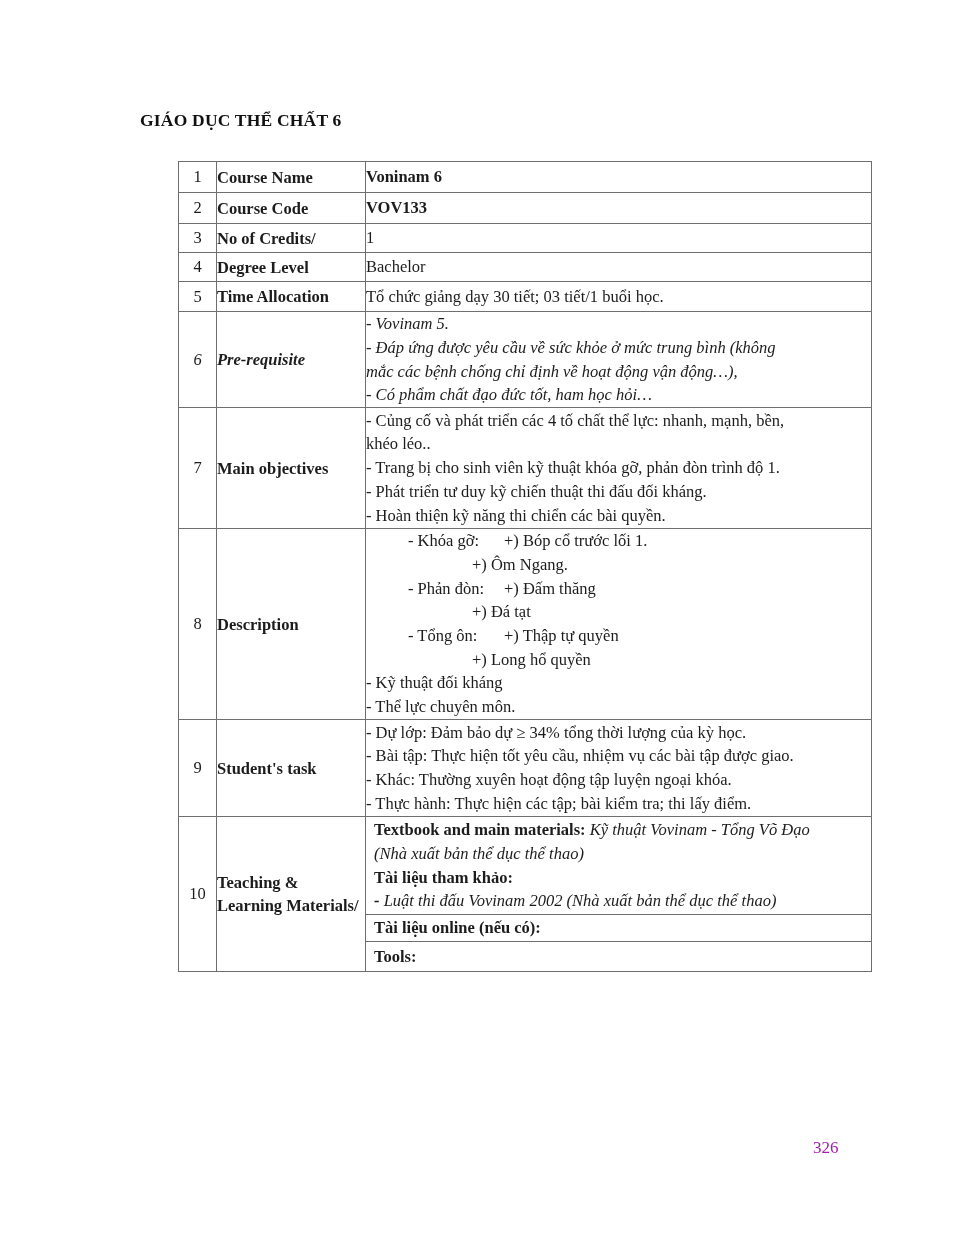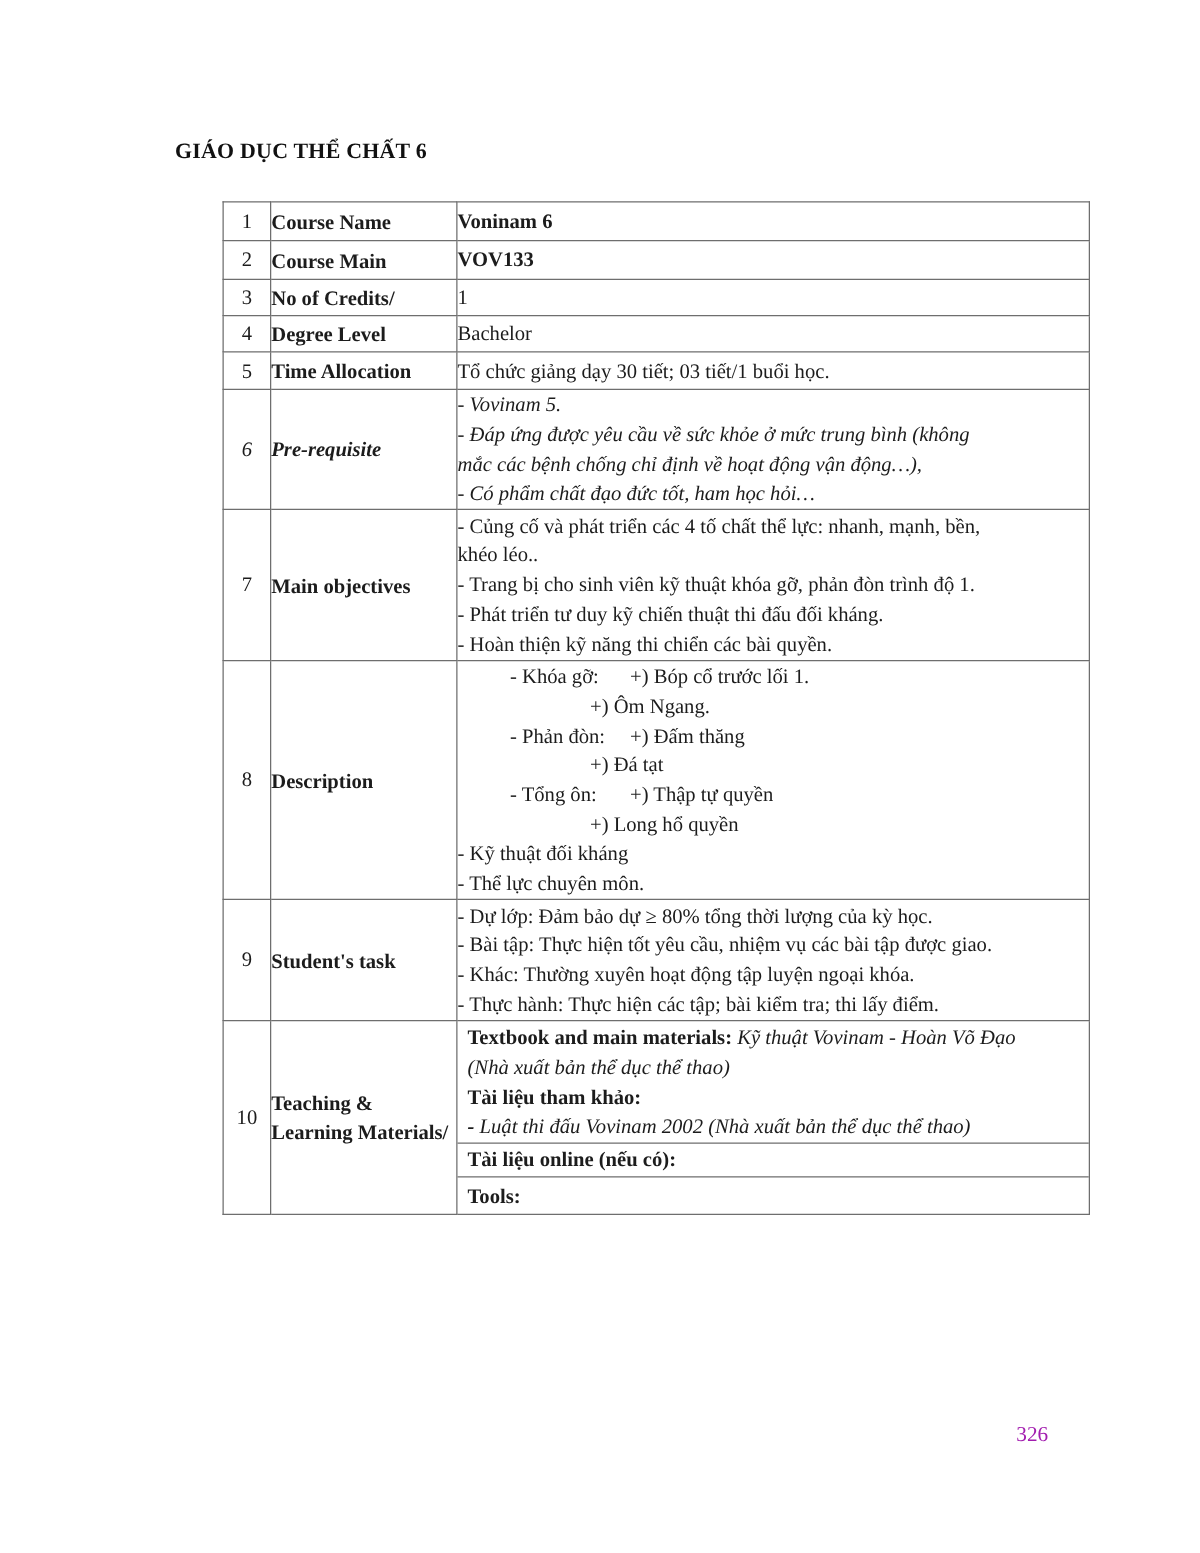--- a/index.html
+++ b/index.html
@@ -99,21 +99,21 @@
     <tbody id="course-tbody">
         <tr class="row-1">
           <td class="no-cell">1</td>
           <td class="label-cell">Course Name</td>
           <td class="content-cell">
             <div class="line"><span class="b">Voninam 6</span></div>
           </td>
         </tr>
         <tr class="row-2">
           <td class="no-cell">2</td>
-          <td class="label-cell">Course Main</td>
+          <td class="label-cell">Course Code</td>
           <td class="content-cell">
             <div class="line"><span class="b">VOV133</span></div>
           </td>
         </tr>
         <tr class="row-3">
           <td class="no-cell">3</td>
           <td class="label-cell">No of Credits/</td>
           <td class="content-cell">
             <div class="line"><span>1</span></div>
           </td>
@@ -164,32 +164,32 @@
             <div class="line"><span class="lbl">- Tổng ôn:</span><span>+) Thập tự quyền</span></div>
             <div class="line cont"><span>+) Long hổ quyền</span></div>
             <div class="line"><span>- Kỹ thuật đối kháng</span></div>
             <div class="line"><span>- Thể lực chuyên môn.</span></div>
           </td>
         </tr>
         <tr class="row-9">
           <td class="no-cell">9</td>
           <td class="label-cell">Student's task</td>
           <td class="content-cell">
-            <div class="line"><span>- Dự lớp: Đảm bảo dự ≥ 80% tổng thời lượng của kỳ học.</span></div>
+            <div class="line"><span>- Dự lớp: Đảm bảo dự ≥ 34% tổng thời lượng của kỳ học.</span></div>
             <div class="line"><span>- Bài tập: Thực hiện tốt yêu cầu, nhiệm vụ các bài tập được giao.</span></div>
             <div class="line"><span>- Khác: Thường xuyên hoạt động tập luyện ngoại khóa.</span></div>
             <div class="line"><span>- Thực hành: Thực hiện các tập; bài kiểm tra; thi lấy điểm.</span></div>
           </td>
         </tr>
         <tr class="row-10">
           <td class="no-cell">10</td>
           <td class="label-cell">Teaching &amp; Learning Materials/</td>
           <td class="content-cell nopad">
             <div class="subrow subrow-0">
-              <div class="line"><span class="b">Textbook and main materials: </span><span class="i">Kỹ thuật Vovinam - Hoàn Võ Đạo</span></div>
+              <div class="line"><span class="b">Textbook and main materials: </span><span class="i">Kỹ thuật Vovinam - Tổng Võ Đạo</span></div>
               <div class="line"><span class="i">(Nhà xuất bản thể dục thể thao)</span></div>
               <div class="line"><span class="b">Tài liệu tham khảo:</span></div>
               <div class="line"><span class="b i">- </span><span class="i">Luật thi đấu Vovinam 2002 (Nhà xuất bản thể dục thể thao)</span></div>
             </div>
             <div class="subrow subrow-1">
               <div class="line"><span class="b">Tài liệu online (nếu có):</span></div>
             </div>
             <div class="subrow subrow-2">
               <div class="line"><span class="b">Tools:</span></div>
             </div>

